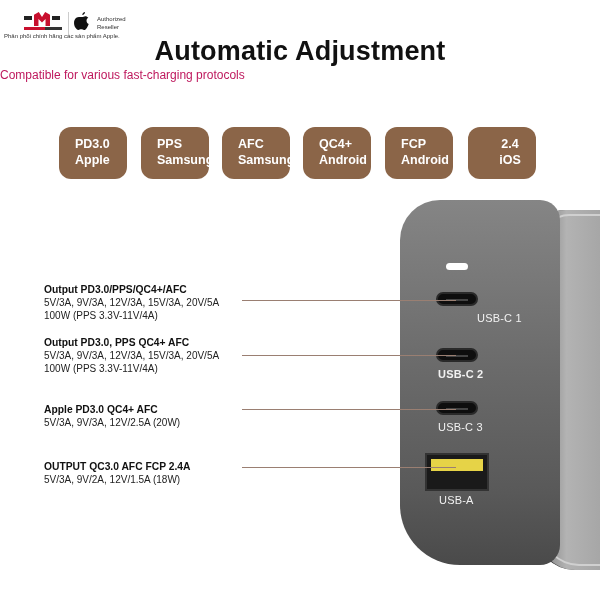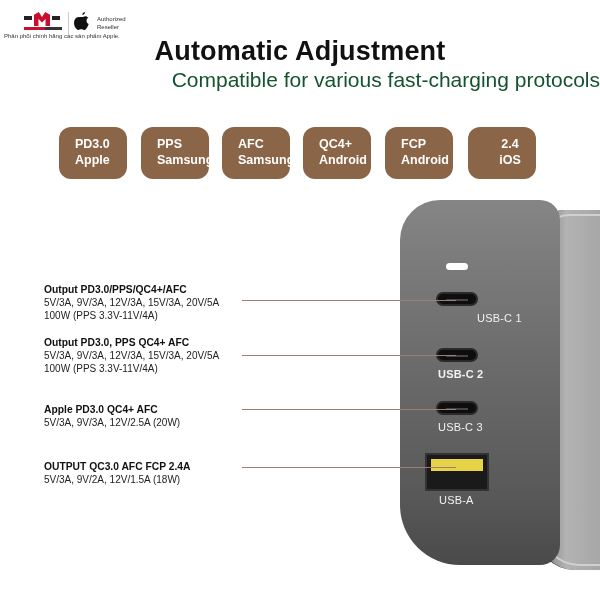--- a/index.html
+++ b/index.html
@@ -13,21 +13,21 @@
     .brand-logo .bar2 { position: absolute; left: 28px; top: 6px; width: 8px; height: 4px; background: #222; }
     .brand-logo .m { position: absolute; left: 10px; top: 2px; width: 16px; height: 14px; background: #c8102e; clip-path: polygon(0 100%, 0 20%, 30% 0, 50% 35%, 70% 0, 100% 20%, 100% 100%, 72% 100%, 72% 50%, 50% 75%, 28% 50%, 28% 100%); }
     .brand-logo .strip { position: absolute; left: 0; top: 17px; width: 38px; height: 3px; background: linear-gradient(90deg, #c8102e 0 55%, #333 55% 100%); }
     .divider-v { position: absolute; left: 64px; top: 6px; width: 1px; height: 22px; background: #ccc; }
     .apple-icon { position: absolute; left: 70px; top: 6px; width: 16px; height: 20px; }
     .auth-text { position: absolute; left: 93px; top: 9px; font-size: 6px; line-height: 8px; color: #333; }
     .tagline { position: absolute; left: 4px; top: 33px; font-size: 6px; color: #333; white-space: nowrap; }
 
     
     .title { position: absolute; left: 0; width: 600px; top: 36px; text-align: center; font-size: 27px; font-weight: bold; color: #111; letter-spacing: 0.2px; }
-    .subtitle { position: absolute; left: 0; width: 600px; top: 68px; text-align: right; font-size: 21px; color: #14532d; }
+    .subtitle { position: absolute; left: 0; width: 600px; top: 68px; text-align: left; font-size: 12px; color: #be185d; }
 
     
     .badges { position: absolute; top: 127px; left: 59px; width: 486px; height: 52px; }
     .badge { position: absolute; top: 0; width: 68px; height: 52px; border-radius: 12px; background: #8b6548; color: #fff; font-weight: bold; font-size: 12.5px; line-height: 16px; padding: 9px 0 0 16px; }
     .badge.center { text-align: center; padding-left: 16px; }
     .badge span { display: block; }
 
     
     .device { position: absolute; left: 400px; top: 200px; width: 230px; height: 380px; }
     .device-front { position: absolute; left: 0; top: 0; width: 160px; height: 365px; border-radius: 40px 20px 20px 60px; background: linear-gradient(180deg, #858585 0%, #6b6b6b 45%, #595959 80%, #4a4a4a 100%); }

